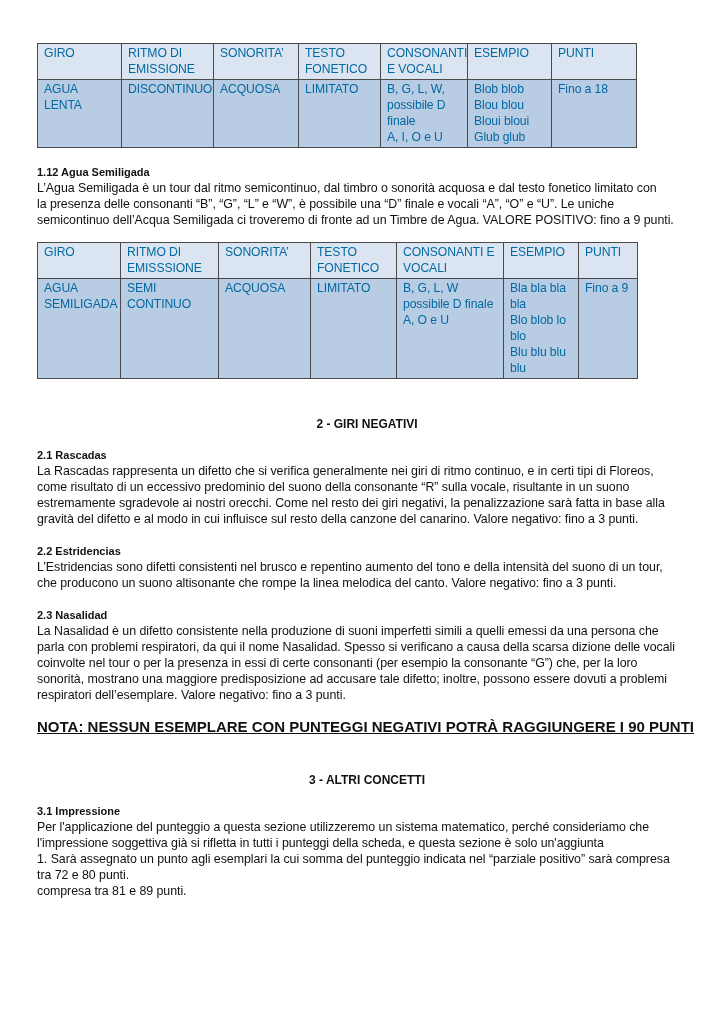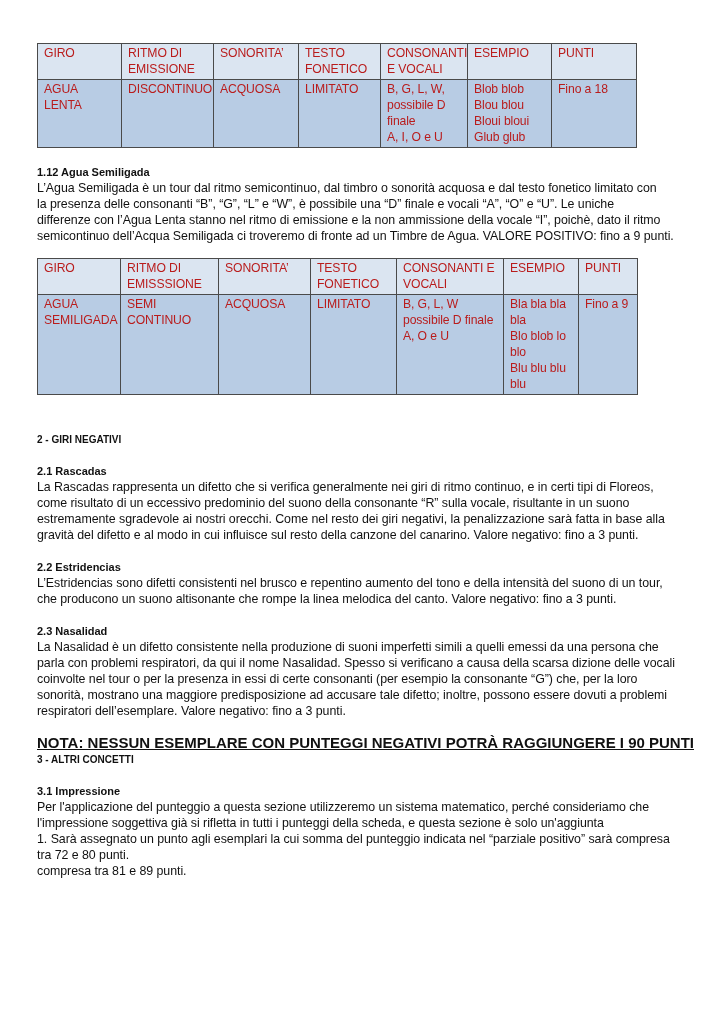--- a/index.html
+++ b/index.html
@@ -7,34 +7,34 @@
       width: 724px; height: 1023px; position: relative; overflow: hidden;
       font-family: "Liberation Sans", sans-serif;
       color: #111111;
     }
     .page { position: absolute; left: 37px; top: 43px; width: 660px; }
     table.grid {
       border-collapse: collapse;
       table-layout: fixed;
       font-size: 12.2px;
       line-height: 16px;
-      color: #b91c1c;
+      color: #0369a1;
     }
     table.grid td {
       border: 1px solid #4a4a4a;
       vertical-align: top;
       padding: 1px 6px 2px 6px;
       letter-spacing: -0.1px;
     }
     table.grid tr.head td { background: #dbe5f1; }
     table.grid tr.body td { background: #b8cce4; }
     .cell-line { display: block; white-space: nowrap; }
     .sub-h { font-weight: bold; font-size: 11px; line-height: 16px; margin: 0; }
     .para { font-size: 12.4px; line-height: 16px; margin: 0; letter-spacing: -0.05px; }
-    .sec-h { font-weight: bold; font-size: 10px; line-height: 18px; margin: 0; }
+    .sec-h { font-weight: bold; font-size: 12px; line-height: 18px; margin: 0; text-align: center; }
     .nota { font-weight: bold; font-size: 15px; line-height: 16px; text-decoration: underline; margin: 0; }
     .line { display: block; white-space: nowrap; }
   </style>
 </head>
 <body>
 
 <div class="page">
 
   <table class="grid" style="width:599px;">
     <colgroup>
@@ -104,21 +104,20 @@
           </td>
     </tr>
   </tbody>
     </table>
 
   <div style="margin-top:16px;">
     <p class="sub-h">1.12 Agua Semiligada</p>
     <p class="para">
       <span class="line">L’Agua Semiligada è un tour dal ritmo semicontinuo, dal timbro o sonorità acquosa e dal testo fonetico limitato con</span>
       <span class="line">la presenza delle consonanti “B”, “G”, “L” e “W”, è possibile una “D” finale e vocali “A”, “O” e “U”. Le uniche</span>
-      <span class="line">differenze con l’Agua Lenta stanno nel ritmo di emissione e la non ammissione della vocale “I”, poichè, dato il ritmo</span>
       <span class="line">semicontinuo dell’Acqua Semiligada ci troveremo di fronte ad un Timbre de Agua. VALORE POSITIVO: fino a 9 punti.</span>
     </p>
   </div>
 
   <table class="grid" style="width:600px; margin-top:14px;">
     <colgroup>
       <col style="width:83px">
         <col style="width:98px">
         <col style="width:92px">
         <col style="width:86px">
@@ -216,21 +215,21 @@
         <span class="line">parla con problemi respiratori, da qui il nome Nasalidad. Spesso si verificano a causa della scarsa dizione delle vocali</span>
         <span class="line">coinvolte nel tour o per la presenza in essi di certe consonanti (per esempio la consonante “G”) che, per la loro</span>
         <span class="line">sonorità, mostrano una maggiore predisposizione ad accusare tale difetto; inoltre, possono essere dovuti a problemi</span>
         <span class="line">respiratori dell’esemplare. Valore negativo: fino a 3 punti.</span>
       </p>
     </div>
 
     <p class="nota" style="margin-top:16px;">NOTA: NESSUN ESEMPLARE CON PUNTEGGI NEGATIVI POTRÀ RAGGIUNGERE I 90 PUNTI</p>
   </div>
 
-  <div style="">
+  <div style="margin-top:36px;">
     <p class="sec-h">3 - ALTRI CONCETTI</p>
 
     <div style="margin-top:14px;">
       <p class="sub-h">3.1 Impressione</p>
       <p class="para">
         <span class="line">Per l'applicazione del punteggio a questa sezione utilizzeremo un sistema matematico, perché consideriamo che</span>
         <span class="line">l'impressione soggettiva già si rifletta in tutti i punteggi della scheda, e questa sezione è solo un'aggiunta</span>
         <span class="line">1. Sarà assegnato un punto agli esemplari la cui somma del punteggio indicata nel “parziale positivo” sarà compresa</span>
         <span class="line">tra 72 e 80 punti.</span>
         <span class="line">compresa tra 81 e 89 punti.</span>

